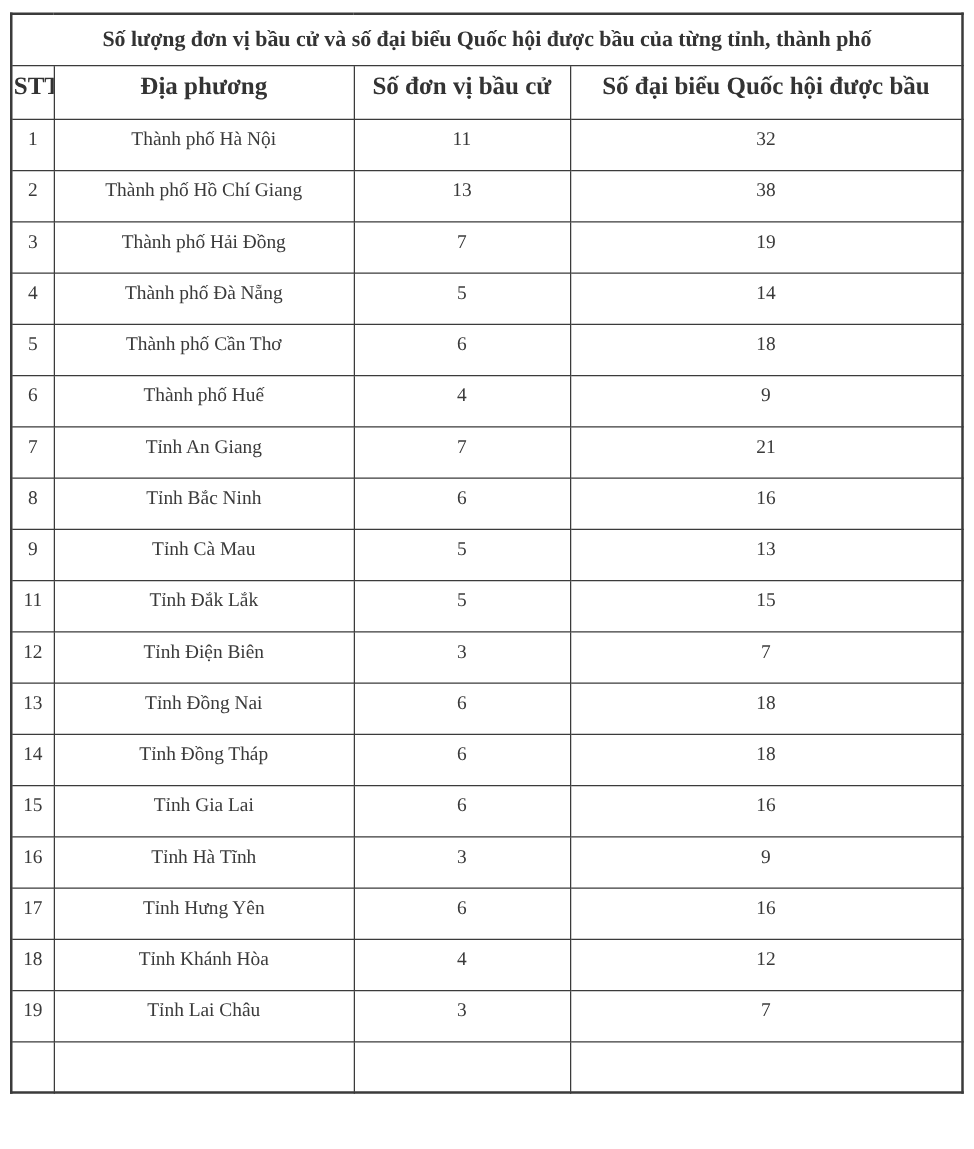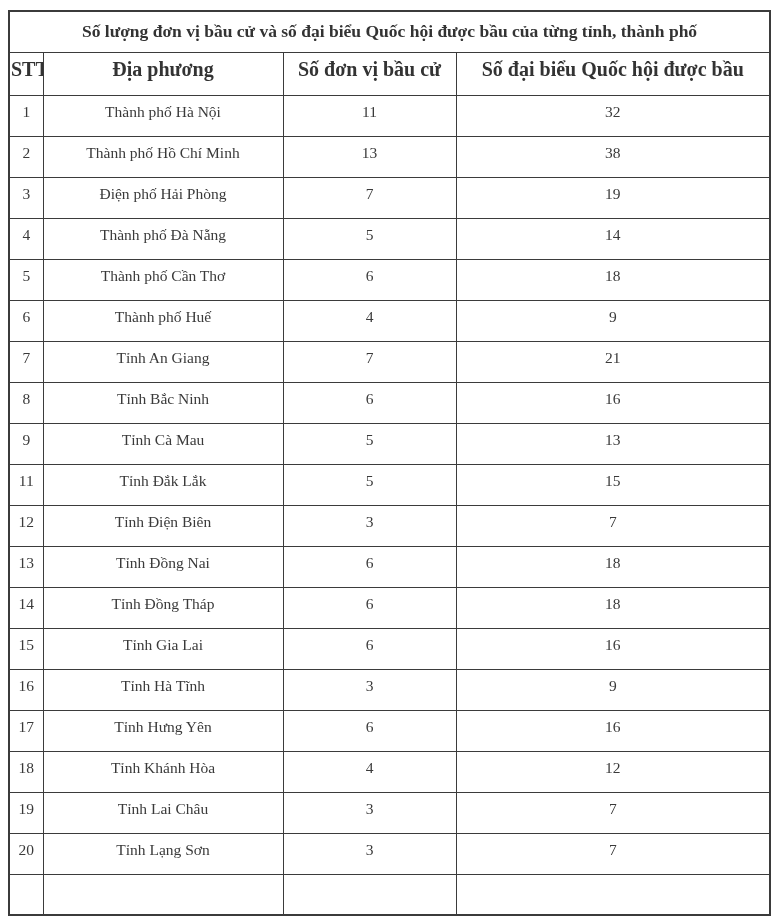--- a/index.html
+++ b/index.html
@@ -84,27 +84,27 @@
   </thead>
   <tbody>
       <tr>
         <td>1</td>
         <td>Thành phố Hà Nội</td>
         <td>11</td>
         <td>32</td>
       </tr>
       <tr>
         <td>2</td>
-        <td>Thành phố Hồ Chí Minh</td>
+        <td>Thành phố Hồ Chí Giang</td>
         <td>13</td>
         <td>38</td>
       </tr>
       <tr>
         <td>3</td>
-        <td>Điện phố Hải Phòng</td>
+        <td>Thành phố Hải Đồng</td>
         <td>7</td>
         <td>19</td>
       </tr>
       <tr>
         <td>4</td>
         <td>Thành phố Đà Nẵng</td>
         <td>5</td>
         <td>14</td>
       </tr>
       <tr>
@@ -181,26 +181,20 @@
       </tr>
       <tr>
         <td>18</td>
         <td>Tỉnh Khánh Hòa</td>
         <td>4</td>
         <td>12</td>
       </tr>
       <tr>
         <td>19</td>
         <td>Tỉnh Lai Châu</td>
-        <td>3</td>
-        <td>7</td>
-      </tr>
-      <tr>
-        <td>20</td>
-        <td>Tỉnh Lạng Sơn</td>
         <td>3</td>
         <td>7</td>
       </tr>
       <tr class="partial-row">
         <td></td>
         <td></td>
         <td></td>
         <td></td>
       </tr>
     </tbody>

